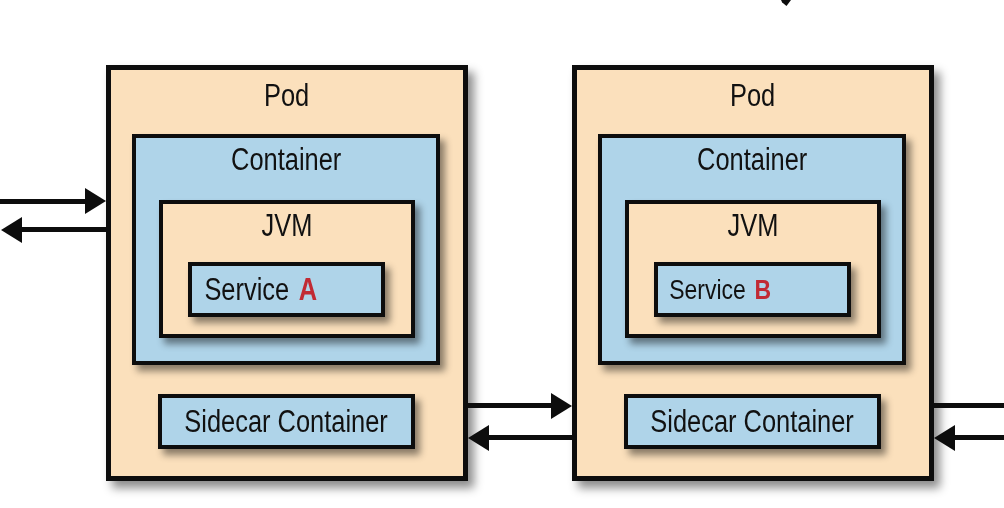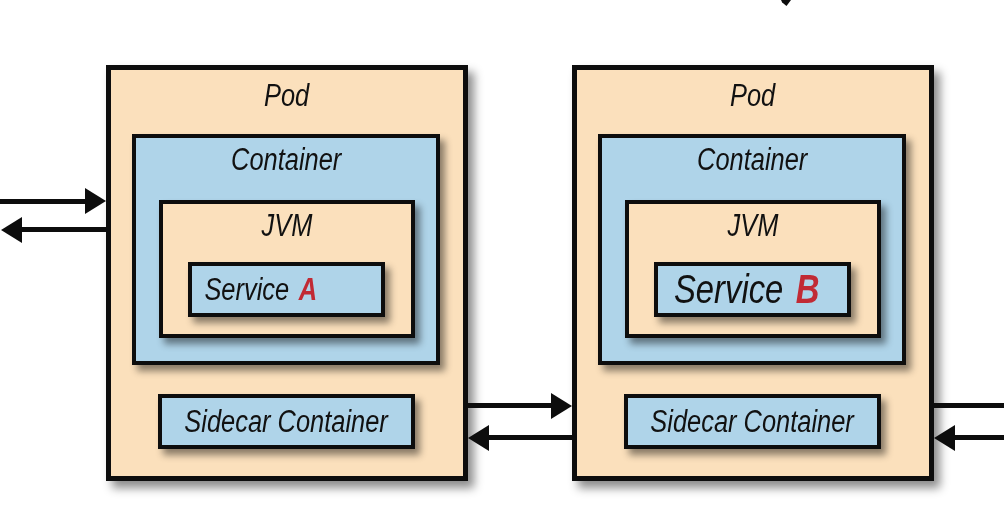--- a/index.html
+++ b/index.html
@@ -8,21 +8,21 @@
     --background:#ffffff;
   }
   html,body{margin:0;padding:0;background:#fff;}
   .canvas{
     position:relative;width:1004px;height:508px;overflow:hidden;
     background:var(--background);
     font-family:"Liberation Sans","DejaVu Sans",sans-serif;
     color:var(--text);
   }
   .box{position:absolute;box-sizing:border-box;border:4px solid var(--line);
-       box-shadow:5px 6px 7px var(--shadow);font-style:italic;}
+       box-shadow:5px 6px 7px var(--shadow);}
   .pod{border-width:5px;background:var(--pod-fill);box-shadow:6px 7px 9px var(--shadow);}
   .blue{background:var(--blue-fill);}
   .peach{background:var(--pod-fill);}
   .title{position:absolute;left:0;right:0;text-align:center;font-size:31px;line-height:1;}
   .lbl{display:inline-block;transform:scaleX(0.82);transform-origin:50% 50%;white-space:nowrap;}
   .centered{display:flex;align-items:center;justify-content:flex-start;}
   .svc-letter{font-weight:bold;color:var(--accent-red);margin-left:0.38em;}
   .hline{position:absolute;height:5px;background:var(--line);}
   .head{position:absolute;width:0;height:0;border-top:13px solid transparent;border-bottom:13px solid transparent;}
   .head-right{border-left:21px solid var(--line);}
@@ -71,21 +71,21 @@
     <div class="box blue" style="left:21px;top:64px;width:308px;height:231px;">
       <div class="title" style="top:6px;">
         <span class="lbl">Container</span>
       </div>
 
       <div class="box peach" style="left:23px;top:62px;width:256px;height:138px;">
         <div class="title" style="top:6px;">
           <span class="lbl">JVM</span>
         </div>
 
-        <div class="box blue centered" style="left:25px;top:58px;width:197px;height:55px;font-size:40px;">
+        <div class="box blue centered" style="left:25px;top:58px;width:197px;height:55px;font-size:28px;">
           <span class="lbl"><span>Service</span><span class="svc-letter">B</span></span>
         </div>
       </div>
     </div>
 
     <div class="box blue centered" style="left:47px;top:324px;width:257px;height:55px;font-size:31px;">
       <span class="lbl">Sidecar Container</span>
     </div>
   </div>
 

